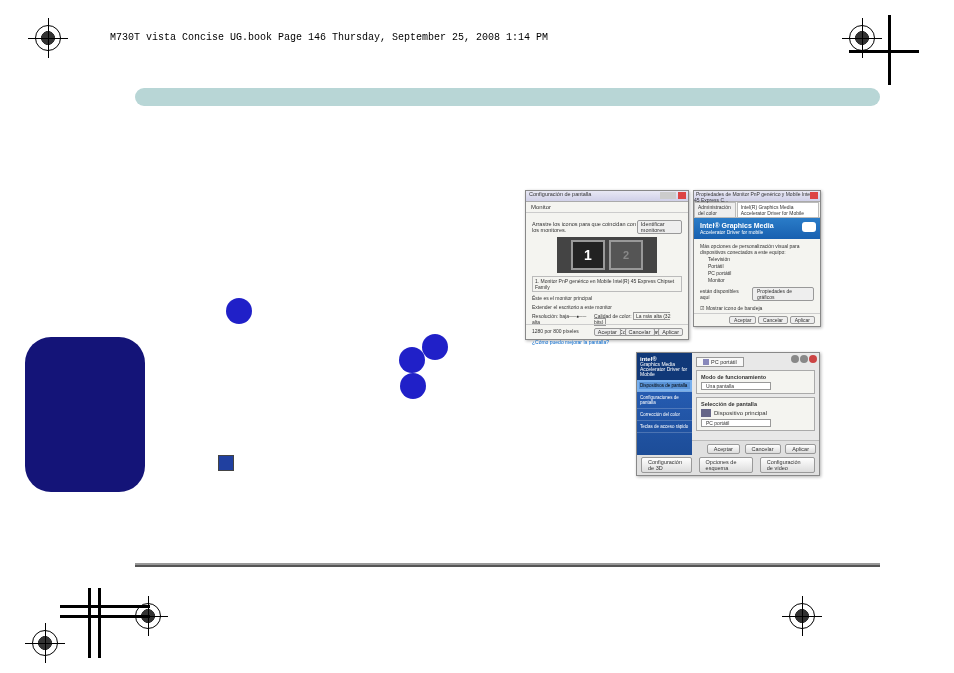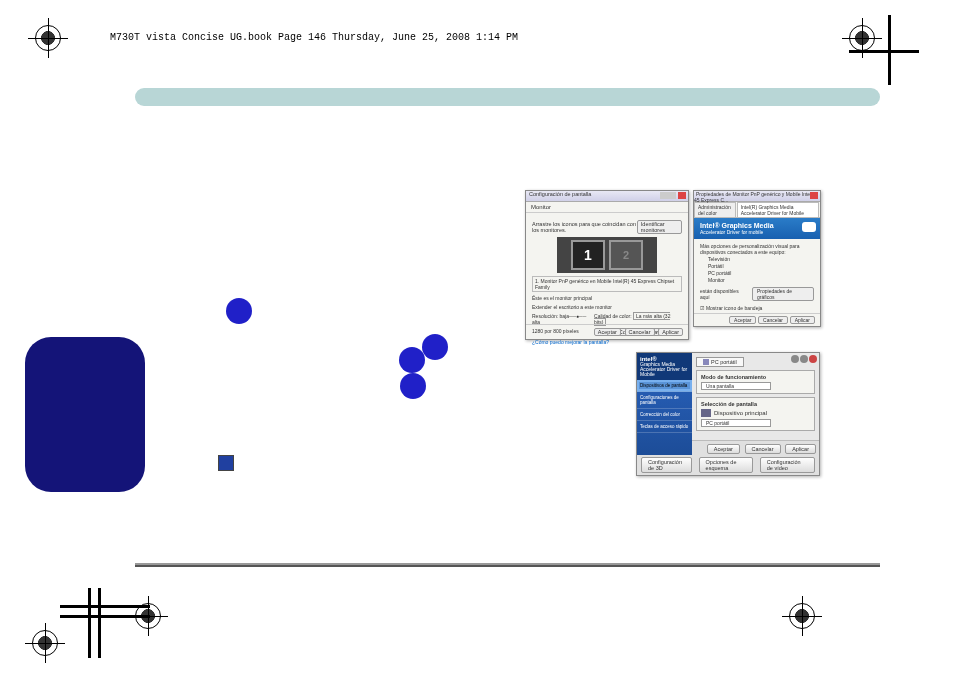--- a/index.html
+++ b/index.html
@@ -257,21 +257,21 @@
     <div class="h2"></div>
     <div class="v1"></div>
     <div class="v2"></div>
   <div class="crop-circle" style="bottom:2px; left:-28px;"></div>
 </div>
 <div class="tr-frame">
   <div class="h1"></div>
     <div class="v1"></div>
 </div>
 
-<div class="page-header">M730T vista Concise UG.book  Page 146  Thursday, June 25, 2008  1:14 PM</div>
+<div class="page-header">M730T vista Concise UG.book  Page 146  Thursday, September 25, 2008  1:14 PM</div>
 
 <div class="title-bar"></div>
 
 <div class="blue-dot bd1"></div>
 <div class="blue-dot bd2"></div>
 <div class="blue-dot bd3"></div>
 <div class="blue-dot bd4"></div>
 <div class="blue-dot bd5"></div>
 <div class="blue-dot bd6"></div>
 

